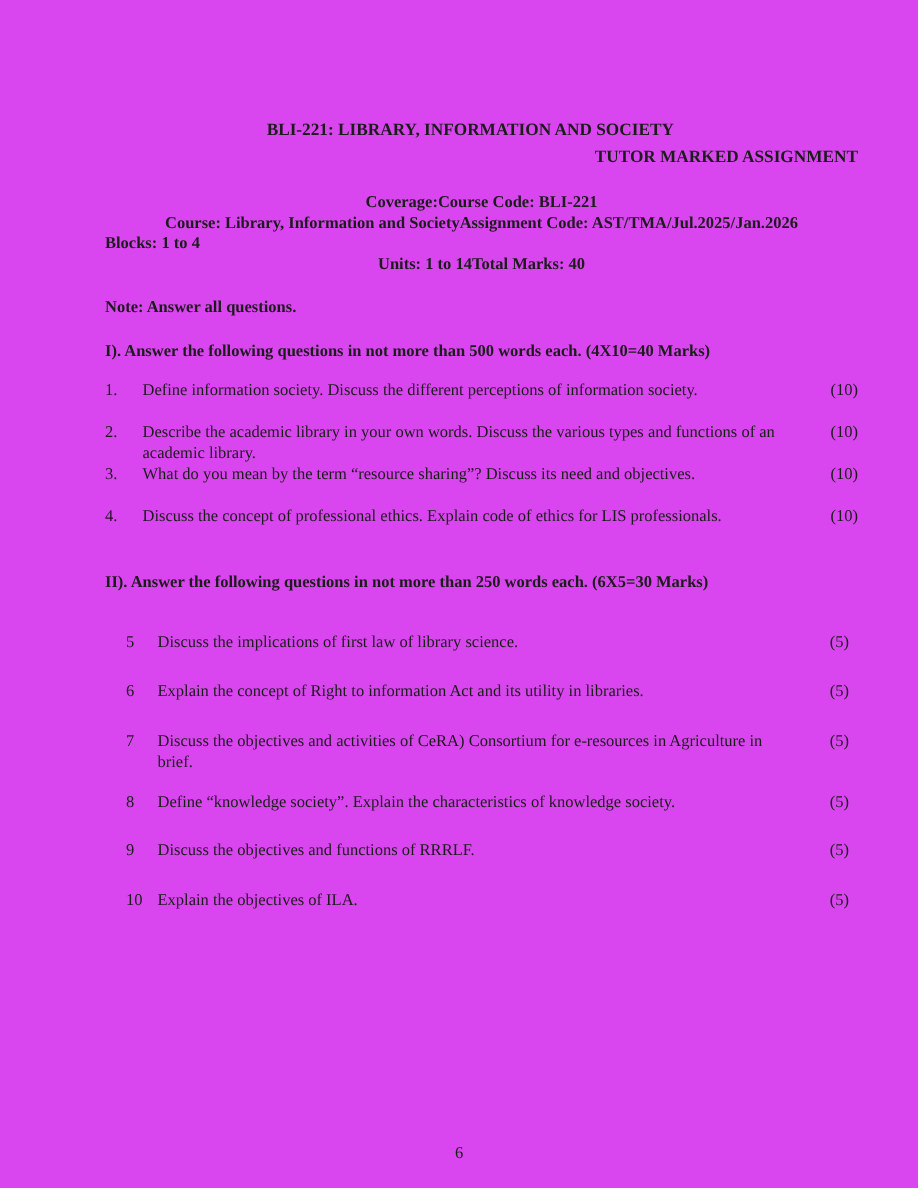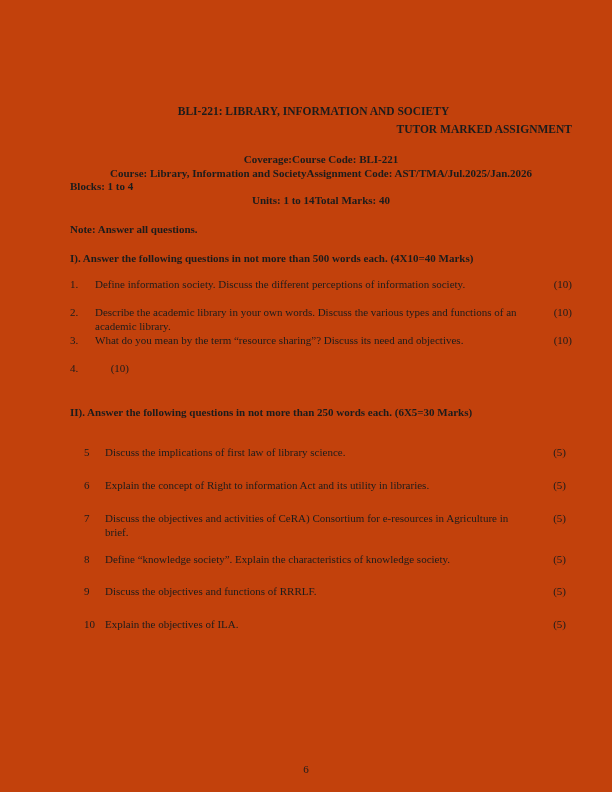--- a/index.html
+++ b/index.html
@@ -5,25 +5,25 @@
   html, body {
     margin: 0;
     padding: 0;
     background: #e8e8e8;
   }
   .page {
     position: relative;
     width: 612px;
     height: 792px;
     margin: 0 auto;
-    background: #c2410c;
+    background: #d946ef;
     font-family: "Liberation Serif", "DejaVu Serif", serif;
     color: #1c1c1c;
     box-sizing: border-box;
-    padding: 104px 40px 0 70px;
+    padding: 80px 40px 0 70px;
     overflow: hidden;
   }
   .title, .subtitle {
     text-align: center;
     font-weight: bold;
     font-size: 11.5px;
     line-height: 14px;
     margin: 0;
     
     margin-left: -15px;
@@ -132,20 +132,21 @@
       <span class="qtext">Describe the academic library in your own words. Discuss the various types and functions of an academic library.</span>
       <span class="qmarks">(10)</span>
     </div>
     <div class="qrow">
       <span class="qnum">3.</span>
       <span class="qtext">What do you mean by the term “resource sharing”? Discuss its need and objectives.</span>
       <span class="qmarks">(10)</span>
     </div>
     <div class="qrow">
       <span class="qnum">4.</span>
+      <span class="qtext">Discuss the concept of professional ethics. Explain code of ethics for LIS professionals.</span>
       <span class="qmarks">(10)</span>
     </div>
   </div>
 
   <div class="section-heading second">II). Answer the following questions in not more than 250 words each. (6X5=30 Marks)</div>
 
   <div class="qlist s2">
     <div class="qrow">
       <span class="qnum">5</span>
       <span class="qtext">Discuss the implications of first law of library science.</span>

